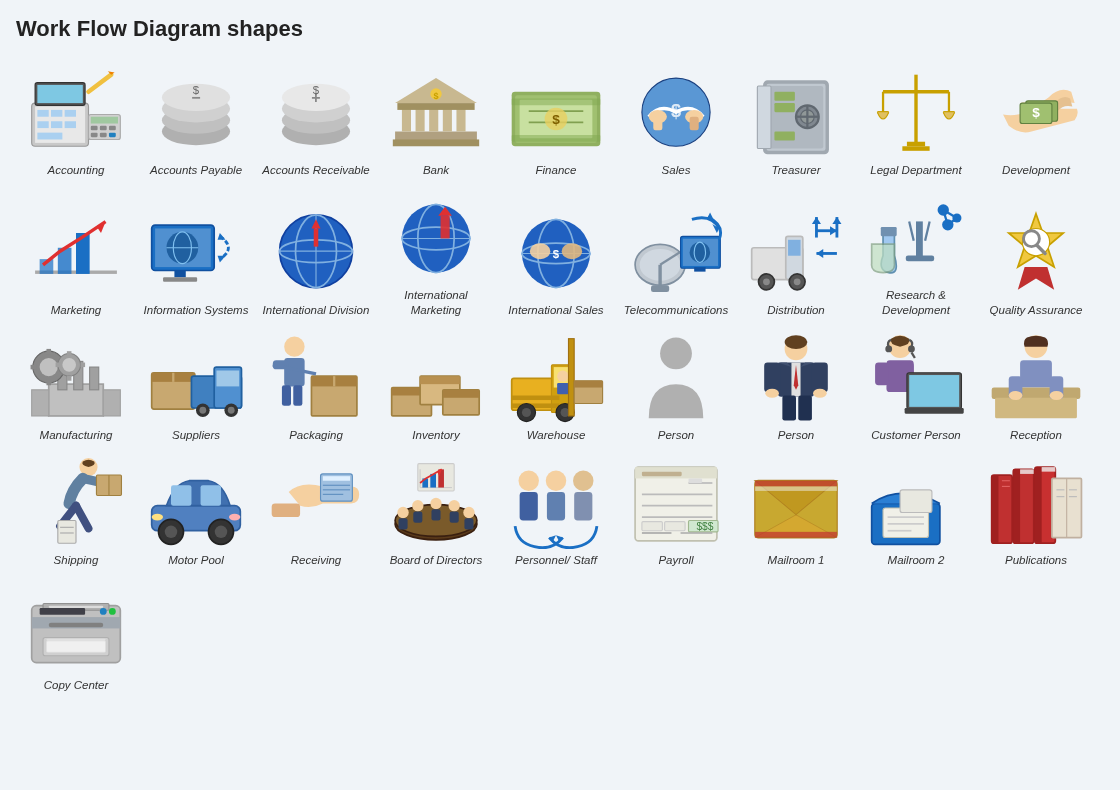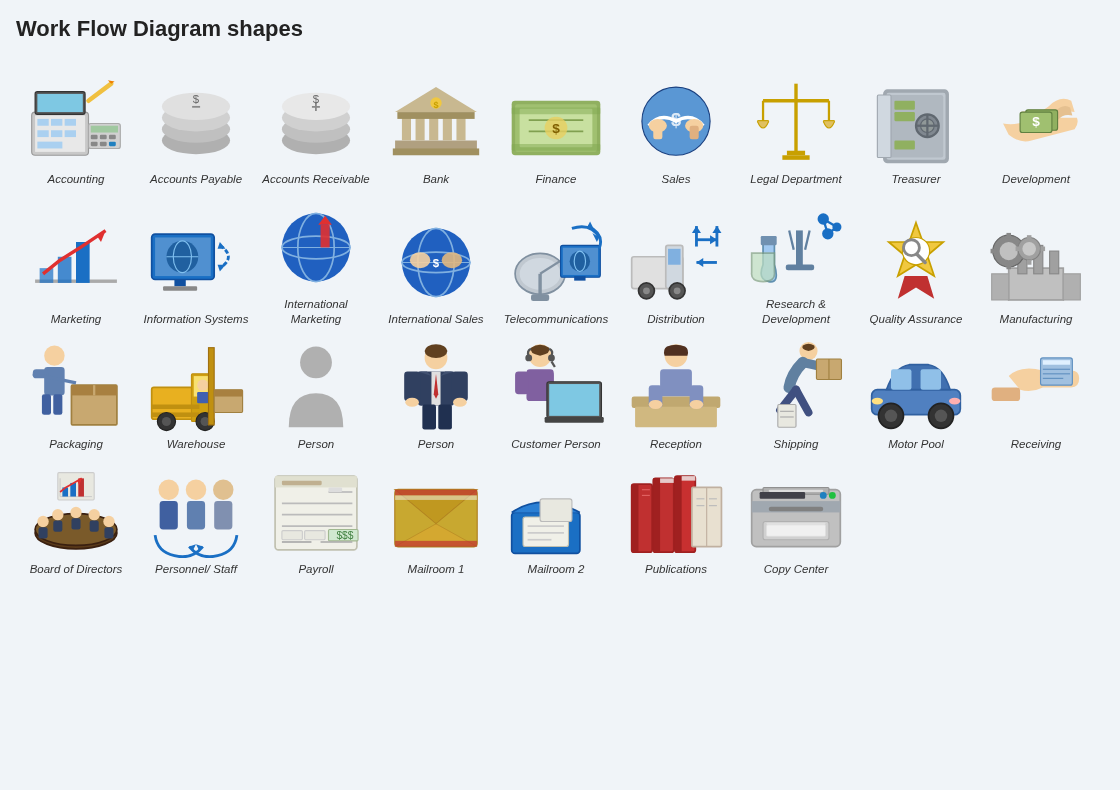--- a/index.html
+++ b/index.html
@@ -7,21 +7,21 @@
       background: #f0f4f8;
       font-family: Arial, sans-serif;
       padding: 16px;
       width: 1120px;
       min-height: 790px;
     }
     h1 {
       font-size: 22px;
       font-weight: bold;
       color: #222;
-      margin-bottom: 30px;
+      margin-bottom: 21px;
     }
     .grid {
       display: flex;
       flex-wrap: wrap;
       gap: 4px 0px;
     }
     .item {
       display: flex;
       flex-direction: column;
       align-items: center;
@@ -159,59 +159,59 @@
 
     <text x="44" y="42" text-anchor="middle" font-size="16" font-weight="bold" fill="#fff" opacity="0.8">$</text>
   </svg>
       </div>
       <div class="label">Sales</div>
     </div>
     <div class="item">
       <div class="icon-area">
         <svg viewBox="0 0 88 80" xmlns="http://www.w3.org/2000/svg">
 
-    <line x1="44" y1="5" x2="44" y2="65" stroke="#c8a000" stroke-width="3"></line>
-    <line x1="15" y1="20" x2="73" y2="20" stroke="#c8a000" stroke-width="3"></line>
-
-    <line x1="15" y1="20" x2="15" y2="38" stroke="#c8a000" stroke-width="2"></line>
-    <line x1="20" y1="38" x2="10" y2="38" stroke="#c8a000" stroke-width="2"></line>
-    <path d="M10,38 Q15,50 20,38" fill="#e0c060" stroke="#c8a000" stroke-width="1"></path>
-
-    <line x1="73" y1="20" x2="73" y2="38" stroke="#c8a000" stroke-width="2"></line>
-    <line x1="78" y1="38" x2="68" y2="38" stroke="#c8a000" stroke-width="2"></line>
-    <path d="M68,38 Q73,50 78,38" fill="#e0c060" stroke="#c8a000" stroke-width="1"></path>
-
-    <rect x="36" y="64" width="16" height="4" fill="#c8a000"></rect>
-    <rect x="32" y="68" width="24" height="4" fill="#c8a000"></rect>
-  </svg>
-      </div>
-      <div class="label">Legal Department</div>
-    </div>
-    <div class="item">
-      <div class="icon-area">
-        <svg viewBox="0 0 88 80" xmlns="http://www.w3.org/2000/svg">
-
     <rect x="15" y="10" width="58" height="65" rx="4" fill="#a0a8b0"></rect>
     <rect x="18" y="13" width="52" height="59" rx="2" fill="#c0c8d0"></rect>
 
     <rect x="20" y="15" width="48" height="55" rx="2" fill="#b0b8c0"></rect>
 
     <circle cx="54" cy="42" r="10" fill="#808890" stroke="#606870" stroke-width="2"></circle>
     <circle cx="54" cy="42" r="6" fill="#909898" stroke="#606870" stroke-width="1"></circle>
     <line x1="44" y1="42" x2="64" y2="42" stroke="#606870" stroke-width="2"></line>
     <line x1="54" y1="32" x2="54" y2="52" stroke="#606870" stroke-width="2"></line>
 
     <rect x="10" y="15" width="12" height="55" rx="1" fill="#d0d8e0" stroke="#a0a8b0" stroke-width="1"></rect>
 
     <rect x="25" y="20" width="18" height="8" rx="1" fill="#90b060"></rect>
     <rect x="25" y="30" width="18" height="8" rx="1" fill="#90b060"></rect>
     <rect x="25" y="55" width="18" height="8" rx="1" fill="#90b060"></rect>
   </svg>
       </div>
       <div class="label">Treasurer</div>
+    </div>
+    <div class="item">
+      <div class="icon-area">
+        <svg viewBox="0 0 88 80" xmlns="http://www.w3.org/2000/svg">
+
+    <line x1="44" y1="5" x2="44" y2="65" stroke="#c8a000" stroke-width="3"></line>
+    <line x1="15" y1="20" x2="73" y2="20" stroke="#c8a000" stroke-width="3"></line>
+
+    <line x1="15" y1="20" x2="15" y2="38" stroke="#c8a000" stroke-width="2"></line>
+    <line x1="20" y1="38" x2="10" y2="38" stroke="#c8a000" stroke-width="2"></line>
+    <path d="M10,38 Q15,50 20,38" fill="#e0c060" stroke="#c8a000" stroke-width="1"></path>
+
+    <line x1="73" y1="20" x2="73" y2="38" stroke="#c8a000" stroke-width="2"></line>
+    <line x1="78" y1="38" x2="68" y2="38" stroke="#c8a000" stroke-width="2"></line>
+    <path d="M68,38 Q73,50 78,38" fill="#e0c060" stroke="#c8a000" stroke-width="1"></path>
+
+    <rect x="36" y="64" width="16" height="4" fill="#c8a000"></rect>
+    <rect x="32" y="68" width="24" height="4" fill="#c8a000"></rect>
+  </svg>
+      </div>
+      <div class="label">Legal Department</div>
     </div>
     <div class="item">
       <div class="icon-area">
         <svg viewBox="0 0 88 80" xmlns="http://www.w3.org/2000/svg">
 
     <path d="M55 25 Q65 15 75 20 L78 30 Q70 28 65 35 L80 35 Q82 40 78 45 L40 55 Q30 58 20 50 L15 40 Q25 42 35 38 L30 30 Q38 28 45 32 Z" fill="#f5d0a0"></path>
     <path d="M60 30 Q68 22 74 26 L76 33 Q68 31 63 37" fill="#e5c090"></path>
 
     <rect x="35" y="28" width="28" height="18" rx="2" fill="#90b060" stroke="#608040" stroke-width="1"></rect>
     <text x="49" y="40" text-anchor="middle" font-size="12" font-weight="bold" fill="#fff">$</text>
@@ -248,20 +248,36 @@
     <line x1="18" y1="35" x2="46" y2="35" stroke="#80c0f0" stroke-width="1"></line>
 
     <path d="M65 25 Q80 35 65 45" fill="none" stroke="#1a6fc4" stroke-width="2.5" stroke-dasharray="4,2"></path>
     <polygon points="65,22 70,28 63,28" fill="#1a6fc4"></polygon>
     <polygon points="65,48 70,42 63,42" fill="#1a6fc4"></polygon>
     <rect x="25" y="55" width="10" height="6" fill="#1050a0"></rect>
     <rect x="15" y="61" width="30" height="4" rx="1" fill="#888"></rect>
   </svg>
       </div>
       <div class="label">Information Systems</div>
+    </div>
+    <div class="item">
+      <div class="icon-area">
+        <svg viewBox="0 0 88 80" xmlns="http://www.w3.org/2000/svg">
+    <circle cx="44" cy="38" r="32" fill="#2060c0"></circle>
+    <circle cx="44" cy="38" r="32" fill="none" stroke="#1040a0" stroke-width="1.5"></circle>
+    <ellipse cx="44" cy="38" rx="18" ry="32" fill="none" stroke="#80b0e0" stroke-width="1.5"></ellipse>
+    <ellipse cx="44" cy="38" rx="32" ry="10" fill="none" stroke="#80b0e0" stroke-width="1.5"></ellipse>
+    <line x1="12" y1="38" x2="76" y2="38" stroke="#80b0e0" stroke-width="1"></line>
+    <line x1="44" y1="6" x2="44" y2="70" stroke="#80b0e0" stroke-width="1"></line>
+
+    <polygon points="44,10 40,18 48,18" fill="#e03030"></polygon>
+    <rect x="42" y="18" width="4" height="16" fill="#e03030"></rect>
+  </svg>
+      </div>
+      <div class="label">International Division</div>
     </div>
     <div class="item">
       <div class="icon-area">
         <svg viewBox="0 0 88 80" xmlns="http://www.w3.org/2000/svg">
     <circle cx="44" cy="40" r="30" fill="#2060c0"></circle>
     <ellipse cx="44" cy="40" rx="16" ry="30" fill="none" stroke="#80b0e0" stroke-width="1.5"></ellipse>
     <ellipse cx="44" cy="40" rx="30" ry="10" fill="none" stroke="#80b0e0" stroke-width="1.5"></ellipse>
     <line x1="14" y1="40" x2="74" y2="40" stroke="#80b0e0" stroke-width="1"></line>
 
     <rect x="48" y="20" width="8" height="20" fill="#e03030" opacity="0.9"></rect>
@@ -400,33 +416,66 @@
     <rect x="26" y="26" width="4" height="4" fill="#a0a0a0"></rect>
     <rect x="48" y="26" width="4" height="4" fill="#a0a0a0"></rect>
   </svg>
       </div>
       <div class="label">Manufacturing</div>
     </div>
     <div class="item">
       <div class="icon-area">
         <svg viewBox="0 0 88 80" xmlns="http://www.w3.org/2000/svg">
 
+    <rect x="5" y="35" width="38" height="32" rx="2" fill="#c8a870" stroke="#a08040" stroke-width="1.5"></rect>
+    <rect x="5" y="35" width="38" height="8" fill="#a88040"></rect>
+    <line x1="24" y1="35" x2="24" y2="43" stroke="#c8a870" stroke-width="2"></line>
+
+    <rect x="40" y="38" width="44" height="28" rx="2" fill="#4080c0" stroke="#2060a0" stroke-width="1.5"></rect>
+    <rect x="60" y="30" width="24" height="36" rx="2" fill="#5090d0" stroke="#2060a0" stroke-width="1.5"></rect>
+    <rect x="62" y="33" width="20" height="14" fill="#a0c8e8"></rect>
+    <circle cx="50" cy="68" r="6" fill="#333"></circle>
+    <circle cx="50" cy="68" r="3" fill="#777"></circle>
+    <circle cx="75" cy="68" r="6" fill="#333"></circle>
+    <circle cx="75" cy="68" r="3" fill="#777"></circle>
+  </svg>
+      </div>
+      <div class="label">Suppliers</div>
+    </div>
+    <div class="item">
+      <div class="icon-area">
+        <svg viewBox="0 0 88 80" xmlns="http://www.w3.org/2000/svg">
+
     <rect x="40" y="38" width="40" height="35" rx="1" fill="#c8a870" stroke="#a08040" stroke-width="1.5"></rect>
     <rect x="40" y="38" width="40" height="9" fill="#a88040"></rect>
     <line x1="60" y1="38" x2="60" y2="47" stroke="#c8a870" stroke-width="2"></line>
 
     <circle cx="25" cy="12" r="9" fill="#f5d0a0"></circle>
     <rect x="16" y="22" width="18" height="25" rx="3" fill="#6080b0"></rect>
     <rect x="6" y="24" width="14" height="8" rx="3" fill="#6080b0"></rect>
     <line x1="6" y1="28" x2="44" y2="36" stroke="#6080b0" stroke-width="3"></line>
     <rect x="14" y="46" width="8" height="18" rx="2" fill="#4060a0"></rect>
     <rect x="24" y="46" width="8" height="18" rx="2" fill="#4060a0"></rect>
   </svg>
       </div>
       <div class="label">Packaging</div>
+    </div>
+    <div class="item">
+      <div class="icon-area">
+        <svg viewBox="0 0 88 80" xmlns="http://www.w3.org/2000/svg">
+
+    <rect x="5" y="48" width="35" height="25" rx="1" fill="#c8a870" stroke="#a08040" stroke-width="1.5"></rect>
+    <rect x="5" y="48" width="35" height="7" fill="#a88040"></rect>
+    <rect x="30" y="38" width="35" height="25" rx="1" fill="#d8b880" stroke="#a08040" stroke-width="1.5"></rect>
+    <rect x="30" y="38" width="35" height="7" fill="#b89050"></rect>
+    <rect x="50" y="50" width="32" height="22" rx="1" fill="#c8a870" stroke="#a08040" stroke-width="1.5"></rect>
+    <rect x="50" y="50" width="32" height="7" fill="#a88040"></rect>
+  </svg>
+      </div>
+      <div class="label">Inventory</div>
     </div>
     <div class="item">
       <div class="icon-area">
         <svg viewBox="0 0 88 80" xmlns="http://www.w3.org/2000/svg">
 
     <rect x="5" y="40" width="50" height="28" rx="2" fill="#e8b020" stroke="#c09010" stroke-width="1.5"></rect>
     <rect x="40" y="28" width="18" height="42" rx="1" fill="#d0a010" stroke="#c09010" stroke-width="1"></rect>
     <rect x="42" y="30" width="14" height="18" fill="#f8e070"></rect>
 
     <circle cx="50" cy="38" r="5" fill="#f5d0a0"></circle>

